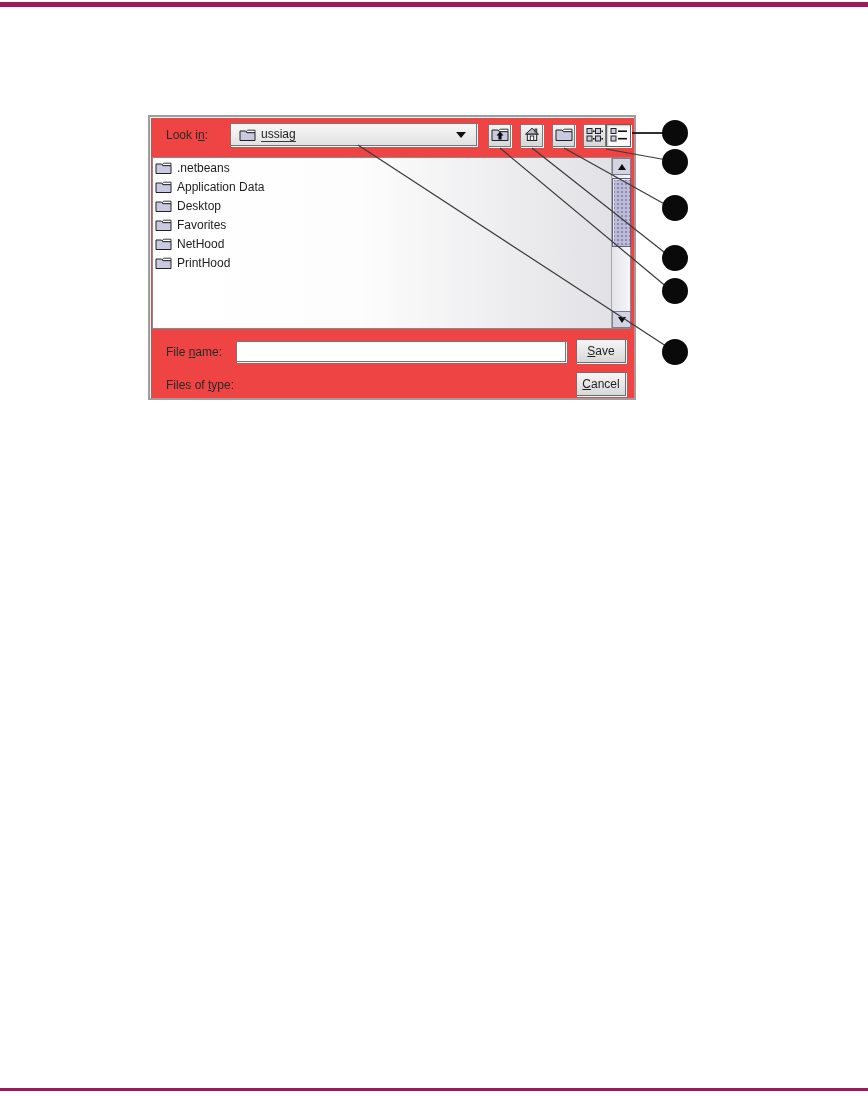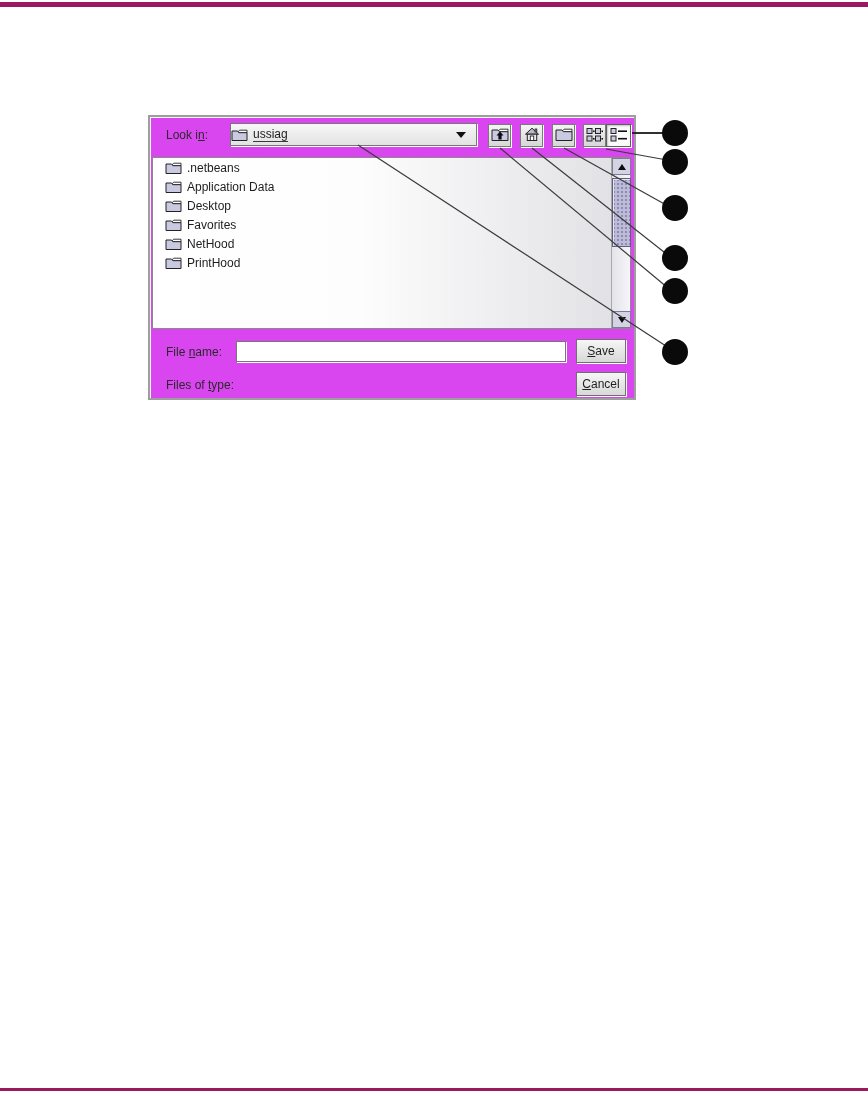--- a/index.html
+++ b/index.html
@@ -7,33 +7,33 @@
     width:868px;height:1096px;position:relative;background:#ffffff;
     font-family:"Liberation Sans",sans-serif;overflow:hidden;
   }
   .rule{position:absolute;left:0;width:868px;}
   #top-rule{top:2px;height:5px;}
   #bottom-rule{top:1088px;height:3px;}
 
   
   #dialog{
     position:absolute;left:148px;top:115px;width:488px;height:285px;
-    box-sizing:border-box;background:#d946ef;
+    box-sizing:border-box;background:#ef4444;
     border:2px solid #9e9e9e;
     box-shadow:inset 1px 1px 0 #f8f8f8;
   }
   #dialog *{box-sizing:border-box;}
   .lbl{position:absolute;font-size:12px;color:#2a2a2a;white-space:nowrap;}
   .mn{text-decoration:underline;}
 
   
   .combo{
     position:absolute;background:linear-gradient(180deg,#f7f7f7,#e2e2e2);
     border:1px solid #767676;box-shadow:1px 1px 0 #ffffff;
-    display:flex;align-items:center;padding-left:0;font-size:12px;color:#222;
+    display:flex;align-items:center;padding-left:8px;font-size:12px;color:#222;
   }
   #look-in-combo{left:80px;top:6px;width:247px;height:23px;}
   #type-combo{left:86px;top:257px;width:330px;height:22px;}
   .combo .arrow{
     position:absolute;right:10px;top:50%;margin-top:-3px;width:0;height:0;
     border-left:5px solid transparent;border-right:5px solid transparent;
     border-top:6px solid #111;
   }
   #look-in-value{margin-left:5px;border-bottom:1px solid #3a3a3a;line-height:13px;}
   #type-value{margin-left:2px;}
@@ -54,21 +54,21 @@
 
   
   #list-panel{
     position:absolute;left:2px;top:40px;width:479px;height:172px;
     border:1px solid #8a8a8a;background:#ffffff;
   }
   #file-list{
     position:absolute;left:0;top:0;right:19px;bottom:0;overflow:hidden;
     background:linear-gradient(90deg,#ffffff 0%,#fdfdfd 45%,#e2e2e6 100%);
   }
-  .file-row{height:19.1px;display:flex;align-items:center;gap:5px;padding-left:12px;}
+  .file-row{height:19.1px;display:flex;align-items:center;gap:5px;padding-left:2px;}
   .file-row .fname{font-size:12px;color:#1d1d1d;}
   .ficon{display:flex;width:17px;height:14px;flex:0 0 17px;}
 
   
   #scrollbar{position:absolute;right:0;top:0;width:19px;height:100%;
     background:linear-gradient(90deg,#e3e3e9,#f6f6f9);border-left:1px solid #a9a9a9;}
   .sbtn{position:absolute;left:0;width:19px;height:17px;background:#d3d3e4;
     border:1px solid #7c7c93;display:flex;align-items:center;justify-content:center;}
   #sb-up{top:0;} #sb-down{bottom:0;}
   .tri-up{width:0;height:0;border-left:4px solid transparent;border-right:4px solid transparent;border-bottom:6px solid #0c0c0c;}

